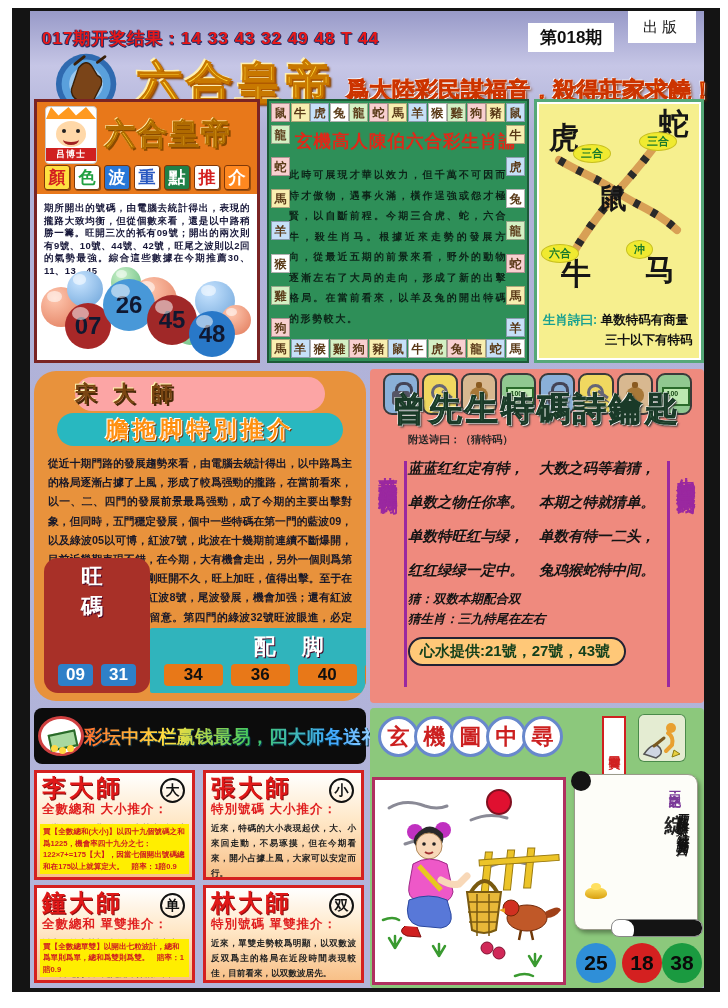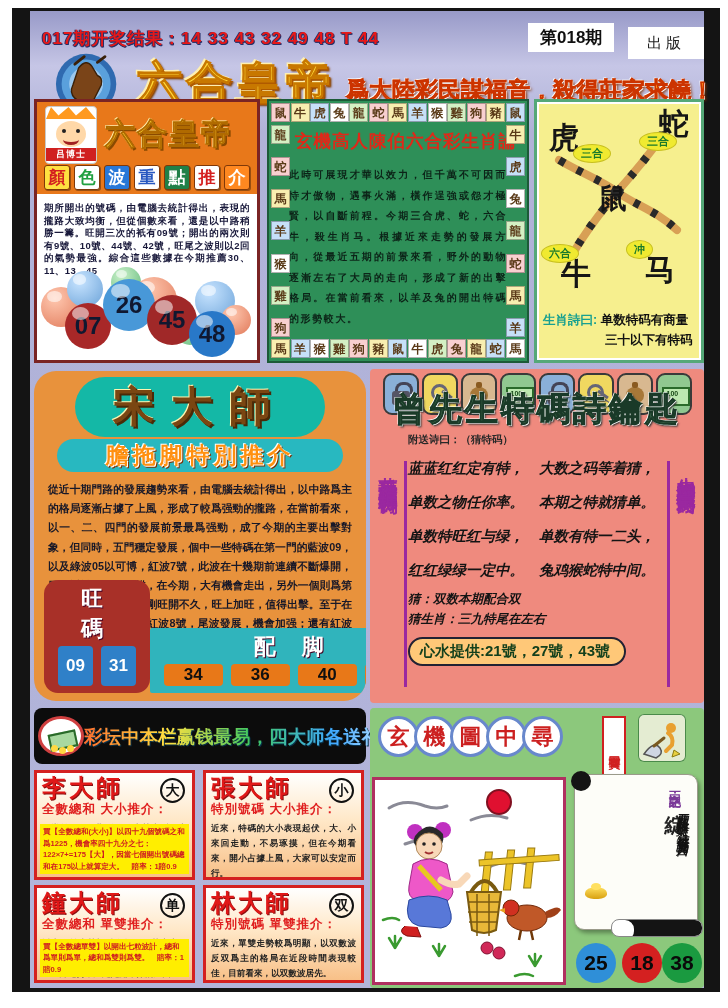--- a/index.html
+++ b/index.html
@@ -4,21 +4,21 @@
 <style>
   *{box-sizing:border-box;margin:0;padding:0;font-family:"Liberation Sans","DejaVu Sans",sans-serif;}
   html,body{width:728px;height:1008px;background:#ffffff;overflow:hidden;}
   .page{position:absolute;left:12px;top:8px;width:708px;height:984px;
         border:solid #141414;border-width:3px 16px 4px 18px;
         background:linear-gradient(180deg,#989ac8 0px,#c6c6e6 55px,#b0b2d8 120px,#b2b4da 100%);}
   
   .result-line{position:absolute;left:12px;top:16px;font-size:17px;font-weight:bold;color:#e81818;
       letter-spacing:1px;text-shadow:1px 1px 0 #283068,-1px 0 0 #283068,0 1px 0 #283068;}
   .issue-box{position:absolute;left:498px;top:12px;background:#fff;padding:3px 12px;font-size:17px;font-weight:bold;color:#101010;}
-  .publish-tab{position:absolute;left:598px;top:16px;width:76px;height:32px;background:#fff;
+  .publish-tab{position:absolute;left:598px;top:0px;width:68px;height:32px;background:#fff;
       display:flex;align-items:center;justify-content:center;font-size:15px;color:#222;letter-spacing:4px;}
   .brand-row{position:absolute;left:20px;top:40px;right:2px;height:66px;display:flex;align-items:center;gap:10px;}
   .brand-logo{width:76px;height:66px;flex:0 0 auto;}
   .brand-title{font-size:46px;font-weight:bold;color:#ffd837;letter-spacing:4px;white-space:nowrap;
       text-shadow:2px 2px 0 #b05a00,-2px -2px 0 #fff0b0,3px 3px 2px #7a3a00;-webkit-text-stroke:1px #c87800;}
   .brand-slogan{font-size:23px;font-weight:bold;color:#ff9818;white-space:nowrap;margin-top:12px;
       -webkit-text-stroke:0.8px #cc3300;text-shadow:1px 1px 0 #fff,-1px -1px 0 #fff,2px 2px 3px #803000;}
   
   .color-panel{position:absolute;left:4px;top:88px;width:226px;height:264px;background:#fff;
       border:3px solid #7a2424;overflow:hidden;}
@@ -55,31 +55,31 @@
   .zodiac{position:absolute;left:504px;top:88px;width:170px;height:264px;background:#f6ef8e;border:3px solid #55a878;box-shadow:inset 0 0 0 2px #fff;overflow:hidden;}
   .zo-char{position:absolute;font-size:30px;font-weight:bold;color:#151515;font-family:"Liberation Serif","DejaVu Serif",serif;}
   .zo-center{font-size:28px;}
   .zo-oval{position:absolute;background:#f0ea30;border:1px solid #c8c020;border-radius:50%;padding:1px 7px;font-size:11px;font-weight:bold;color:#1a7a2a;white-space:nowrap;}
   .zo-svg{position:absolute;left:8px;top:18px;}
   .zo-poem{position:absolute;left:6px;right:4px;bottom:10px;font-size:12.5px;font-weight:bold;color:#111;line-height:1.55;}
   .zo-poem .lbl{color:#18a090;}
   .zo-line2{margin-left:62px;}
   
   .song{position:absolute;left:4px;top:360px;width:332px;height:330px;background:#e8923c;border-radius:22px;overflow:hidden;}
-  .song-title-pill{margin:6px auto 0;width:250px;background:#14b8a6;border-radius:30px;text-align:center;padding:2px 0;
-      font-size:42px;font-weight:bold;color:#7a4612;letter-spacing:16px;text-shadow:2px 2px 0 #4a2a08,-1px -1px 0 #fff4b0;}
+  .song-title-pill{margin:6px auto 0;width:250px;background:#fca5a5;border-radius:30px;text-align:left;padding:2px 0;
+      font-size:22px;font-weight:bold;color:#7a4612;letter-spacing:16px;text-shadow:2px 2px 0 #4a2a08,-1px -1px 0 #fff4b0;}
   .song-sub-pill{margin:2px auto 0;width:286px;background:#28b8c0;border-radius:24px;text-align:center;padding:1px 0;
       font-size:23px;font-weight:bold;color:#ff9010;letter-spacing:4px;text-shadow:1px 1px 0 #fff,-1px -1px 0 #fff,2px 2px 0 #7a3000;}
   .song-body{margin:8px 14px 0;font-size:10.8px;font-weight:bold;color:#181828;line-height:1.78;text-align:justify;}
   .song-boxes{position:absolute;left:10px;right:10px;bottom:8px;display:flex;justify-content:space-between;align-items:flex-end;}
   .wbox{background:#a83028;border-radius:14px;padding:4px 14px 7px;text-align:center;}
   .pbox{background:#30b4bc;border-radius:2px;padding:4px 14px 7px;text-align:center;}
   .box-label{color:#fff;font-size:22px;font-weight:bold;letter-spacing:10px;text-shadow:1px 1px 0 #402;}
   .chips{display:flex;gap:8px;justify-content:center;margin-top:2px;}
-  .chip-b{background:#2f80c8;color:#fff;font-size:17px;font-weight:bold;padding:10px 8px;border-radius:4px;}
+  .chip-b{background:#2f80c8;color:#fff;font-size:17px;font-weight:bold;padding:1px 8px;border-radius:4px;margin-top:40px;}
   .chip-o{background:#e87818;color:#101010;font-size:17px;font-weight:bold;padding:1px 20px;border-radius:4px;}
   
   .zeng{position:absolute;left:340px;top:358px;width:334px;height:334px;background:#ef8a7e;border-radius:4px;overflow:hidden;}
   .zeng-icons{display:flex;justify-content:center;gap:3px;margin-top:4px;}
   .ztile{width:36px;height:42px;border:2px solid #3a3a3a;border-radius:9px;position:relative;}
   .ztile.lock{background:#8ab0d8;} .ztile.key{background:#f0d860;} .ztile.sack{background:#d8b890;} .ztile.bill{background:#90c890;}
   .ztile.lock::before{content:"";position:absolute;left:10px;top:7px;width:12px;height:9px;border:3px solid #445;border-bottom:none;border-radius:8px 8px 0 0;}
   .ztile.lock::after{content:"";position:absolute;left:7px;top:16px;width:18px;height:14px;background:#556;border-radius:3px;}
   .ztile.key::before{content:"";position:absolute;left:7px;top:9px;width:11px;height:11px;border:3px solid #667;border-radius:50%;}
   .ztile.key::after{content:"";position:absolute;left:17px;top:18px;width:12px;height:3px;background:#667;box-shadow:6px 3px 0 -1px #667,2px 3px 0 -1px #667;transform:rotate(35deg);}

